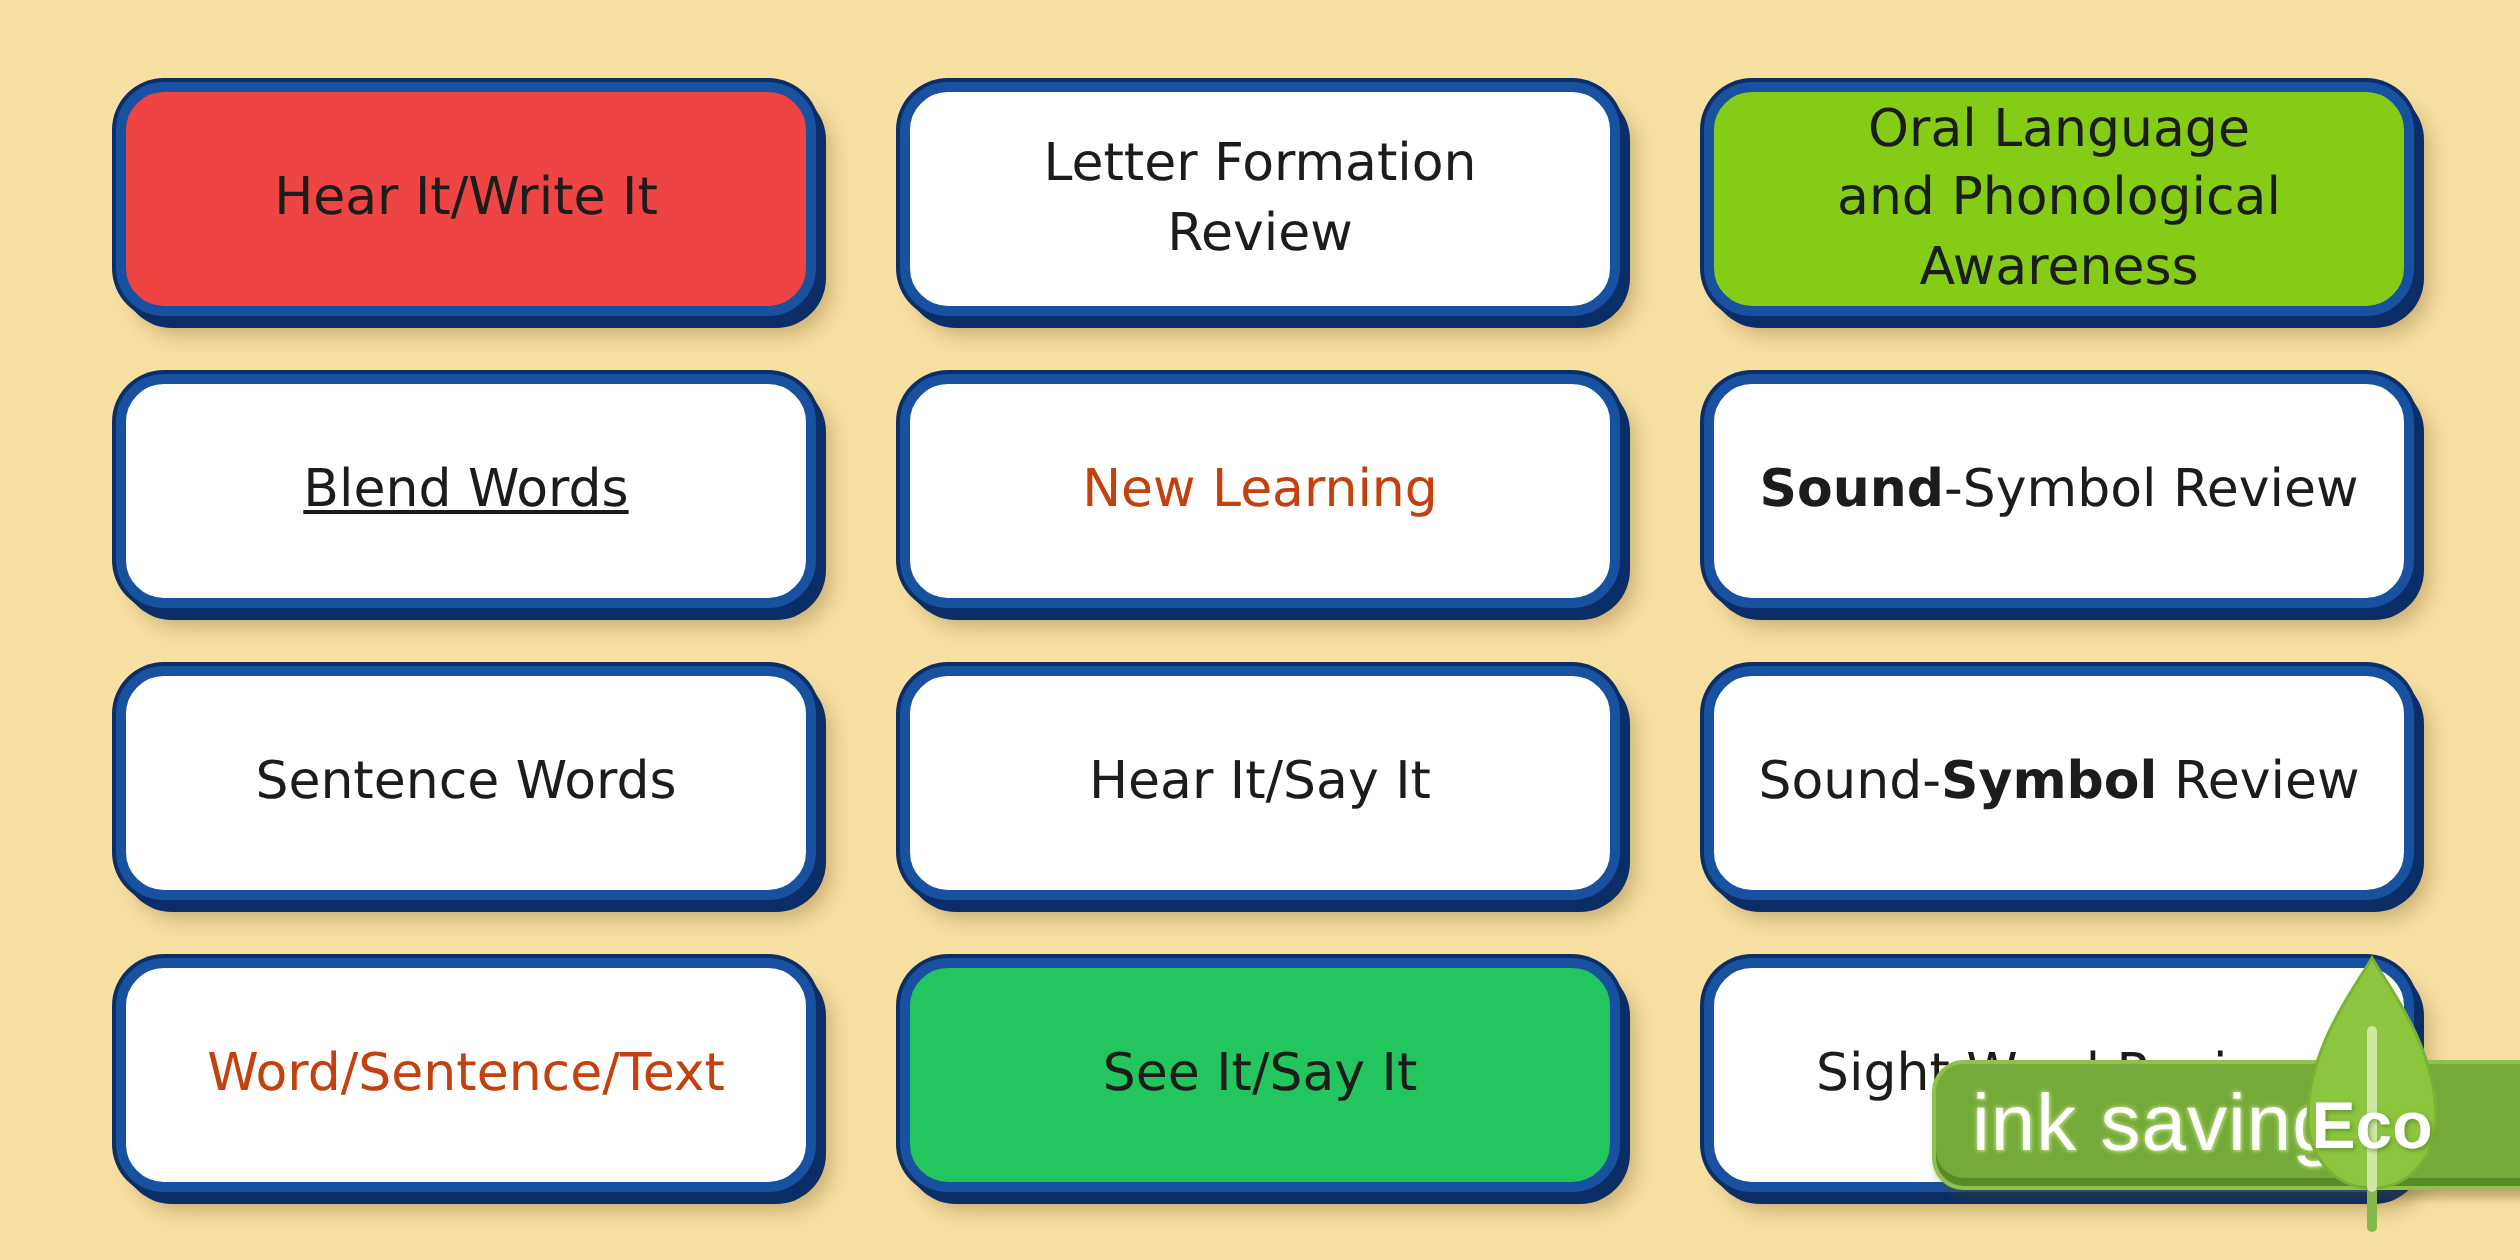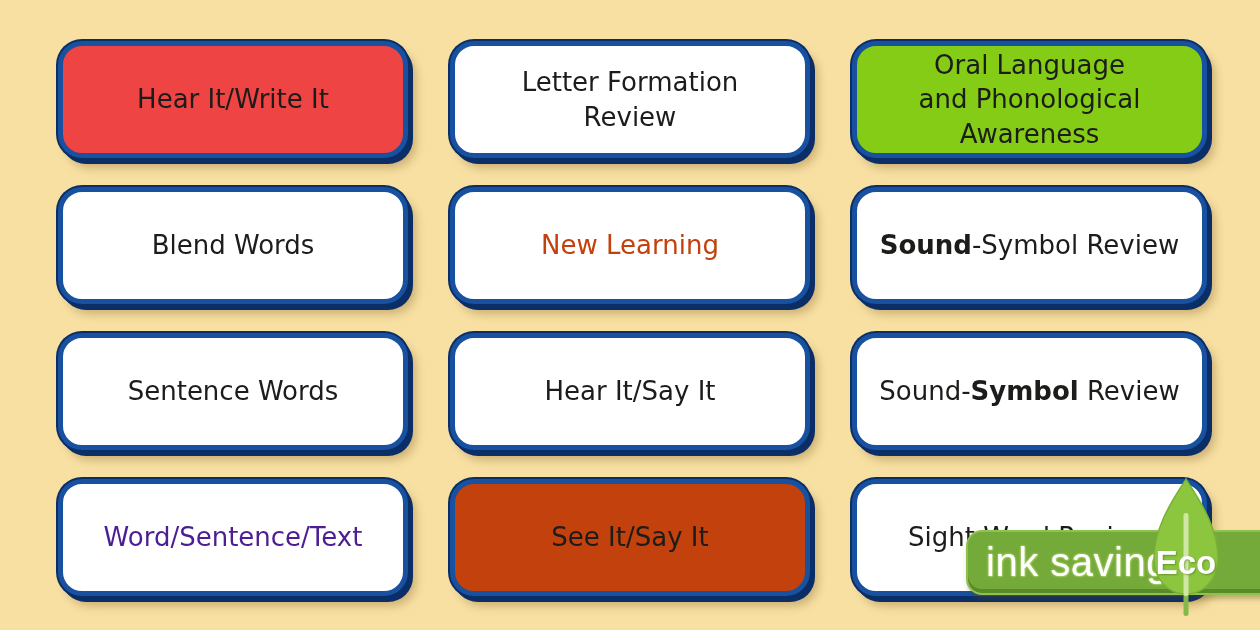--- a/index.html
+++ b/index.html
@@ -74,42 +74,42 @@
       </div>
       <div class="card" style="background: rgb(255, 255, 255); border-color: rgb(23, 81, 159); color: rgb(28, 28, 26);">
         <div class="line"><span>Letter Formation</span></div>
         <div class="line"><span>Review</span></div>
       </div>
       <div class="card" style="background: #84cc16; border-color: rgb(23, 81, 159); color: rgb(28, 28, 26);">
         <div class="line"><span>Oral Language</span></div>
         <div class="line"><span>and Phonological</span></div>
         <div class="line"><span>Awareness</span></div>
       </div>
-      <div class="card" style="background: rgb(255, 255, 255); border-color: rgb(23, 81, 159); color: rgb(28, 28, 26);">
+      <div class="card" style="background: rgb(255, 255, 255); border-color: rgb(23, 81, 159); color: rgb(28, 28, 26); text-decoration: underline;">
         <div class="line"><span>Blend Words</span></div>
       </div>
       <div class="card" style="background: rgb(255, 255, 255); border-color: rgb(23, 81, 159); color: #c2410c;">
         <div class="line"><span>New Learning</span></div>
       </div>
       <div class="card" style="background: rgb(255, 255, 255); border-color: rgb(23, 81, 159); color: rgb(28, 28, 26);">
         <div class="line"><span class="b">Sound</span><span>-Symbol Review</span></div>
       </div>
       <div class="card" style="background: rgb(255, 255, 255); border-color: rgb(23, 81, 159); color: rgb(28, 28, 26);">
         <div class="line"><span>Sentence Words</span></div>
       </div>
       <div class="card" style="background: rgb(255, 255, 255); border-color: rgb(23, 81, 159); color: rgb(28, 28, 26);">
         <div class="line"><span>Hear It/Say It</span></div>
       </div>
       <div class="card" style="background: rgb(255, 255, 255); border-color: rgb(23, 81, 159); color: rgb(28, 28, 26);">
         <div class="line"><span>Sound-</span><span class="b">Symbol</span><span> Review</span></div>
       </div>
-      <div class="card" style="background: rgb(255, 255, 255); border-color: rgb(23, 81, 159); color: #4c1d95;">
+      <div class="card" style="background: rgb(255, 255, 255); border-color: rgb(23, 81, 159); color: #c2410c;">
         <div class="line"><span>Word/Sentence/Text</span></div>
       </div>
-      <div class="card" style="background: #c2410c; border-color: rgb(23, 81, 159); color: rgb(28, 28, 26);">
+      <div class="card" style="background: #22c55e; border-color: rgb(23, 81, 159); color: rgb(28, 28, 26);">
         <div class="line"><span>See It/Say It</span></div>
       </div>
       <div class="card" style="background: rgb(255, 255, 255); border-color: rgb(23, 81, 159); color: rgb(28, 28, 26);">
         <div class="line"><span>Sight Word Review</span></div>
       </div>
     </div>
 
   <div class="eco-bar" style="background: rgb(116, 170, 57); border-color: rgb(143, 193, 77);">
     <span class="ink-text" style="color: rgb(255, 255, 255);">ink saving</span>
   </div>

